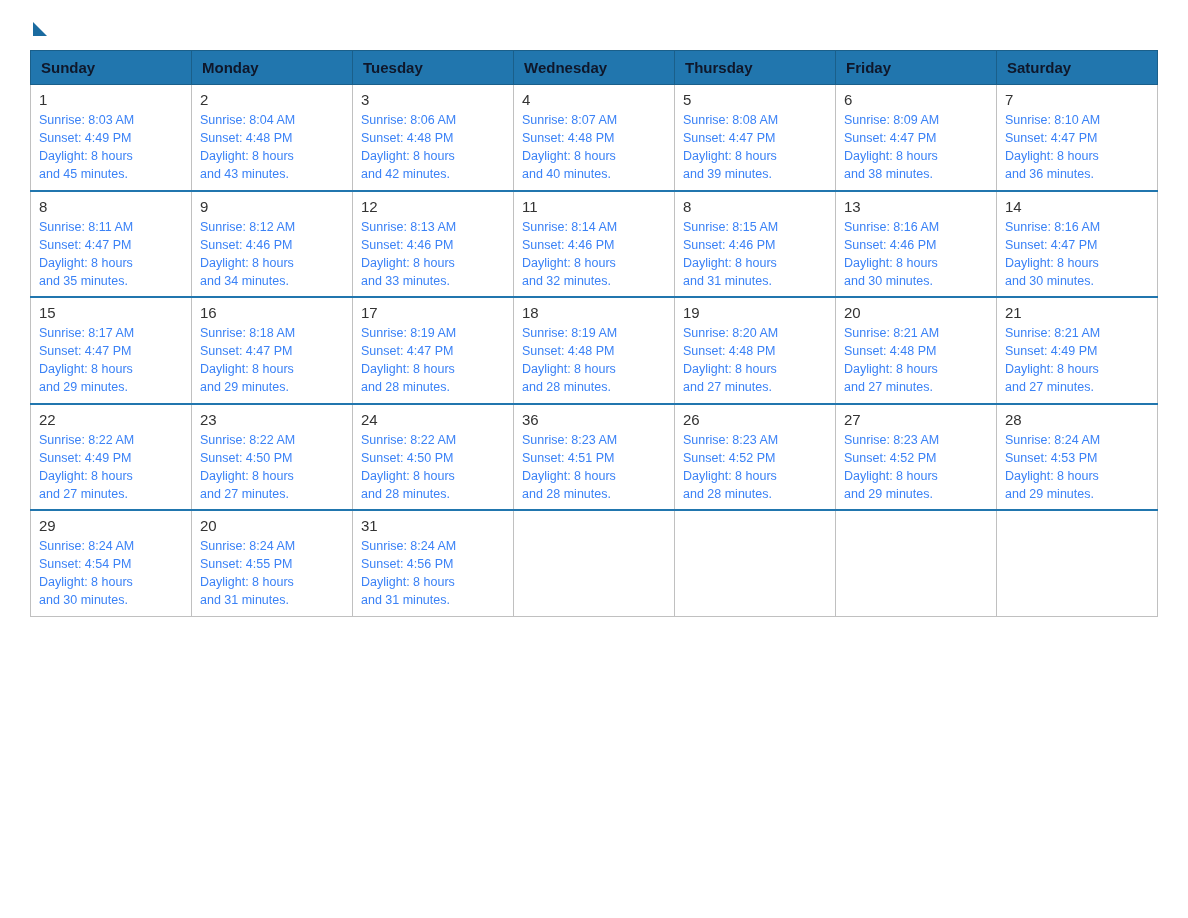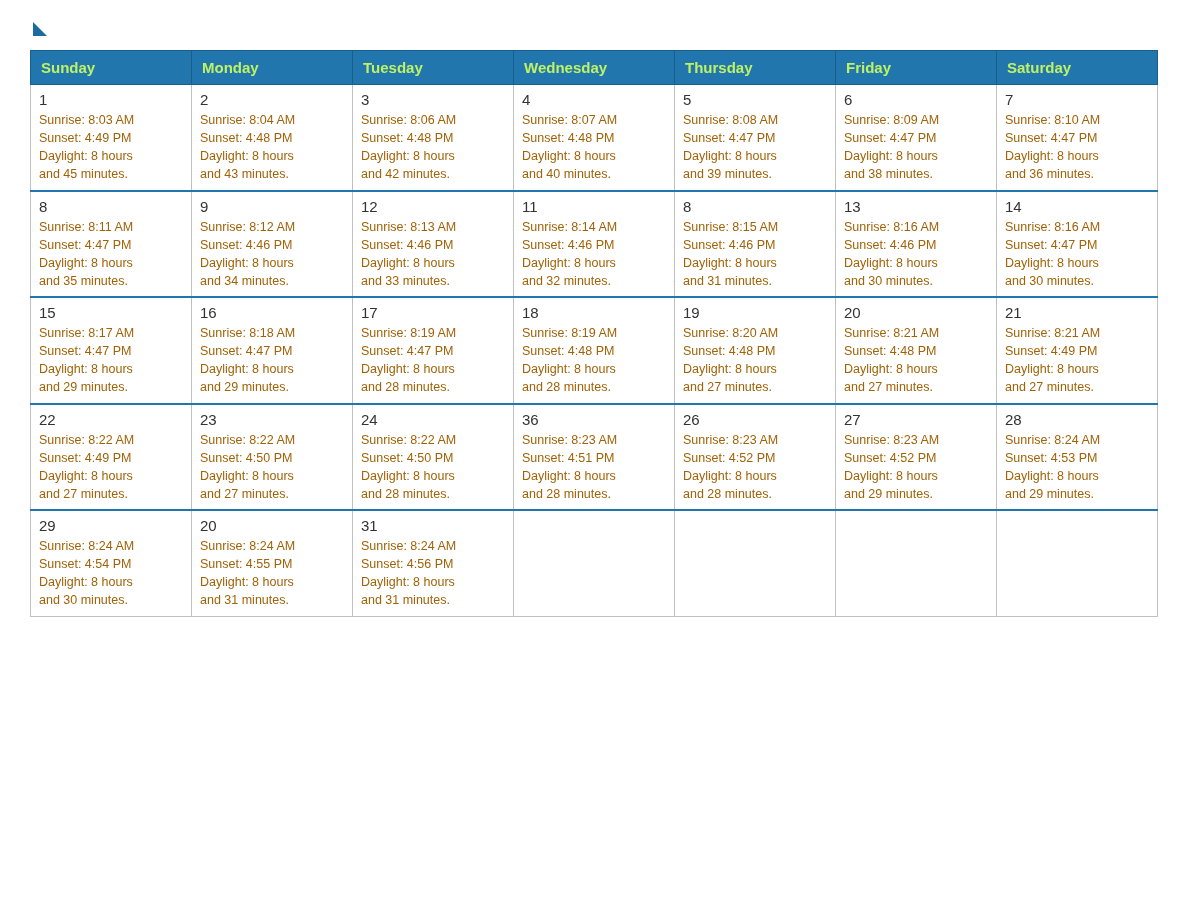--- a/index.html
+++ b/index.html
@@ -58,21 +58,21 @@
       font-size: 22px;
       color: #555;
       margin-top: 4px;
     }
     table {
       width: 100%;
       border-collapse: collapse;
     }
     thead tr th {
       background-color: #2176ae;
-      color: #bef264;
+      color: #0f172a;
       font-size: 15px;
       font-weight: bold;
       padding: 8px 10px;
       text-align: left;
       border: 1px solid #1a5f8a;
     }
     tbody tr td {
       border: 1px solid #c0c0c0;
       vertical-align: top;
       padding: 6px 8px;
@@ -83,21 +83,21 @@
     }
     .day-number {
       font-size: 15px;
       font-weight: normal;
       display: block;
       margin-bottom: 3px;
     }
     .day-info {
       font-size: 12.5px;
       line-height: 1.45;
-      color: #a16207;
+      color: #3b82f6;
     }
     tbody tr td.empty {
       background: #fff;
     }
     tbody tr:not(:last-child) td {
       border-bottom: 2px solid #2176ae;
     }
   </style>
 </head>
 <body>

